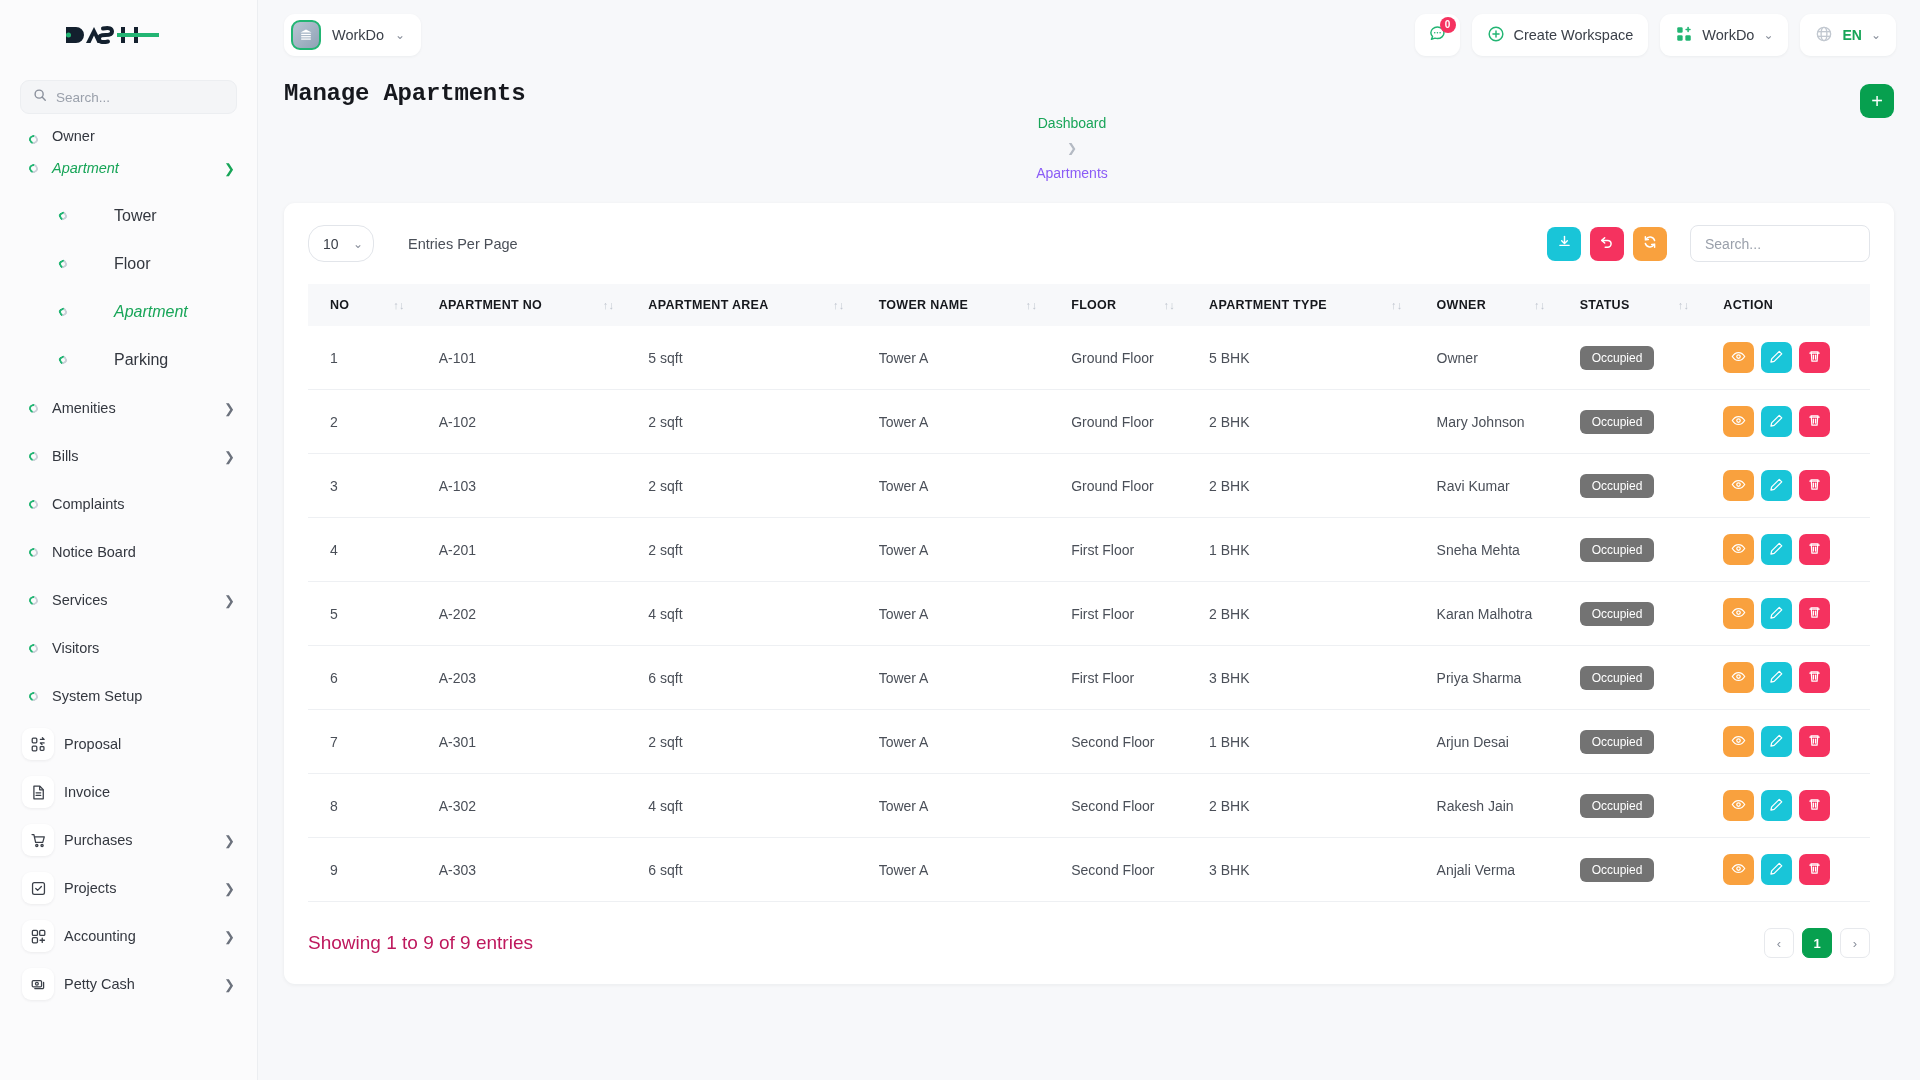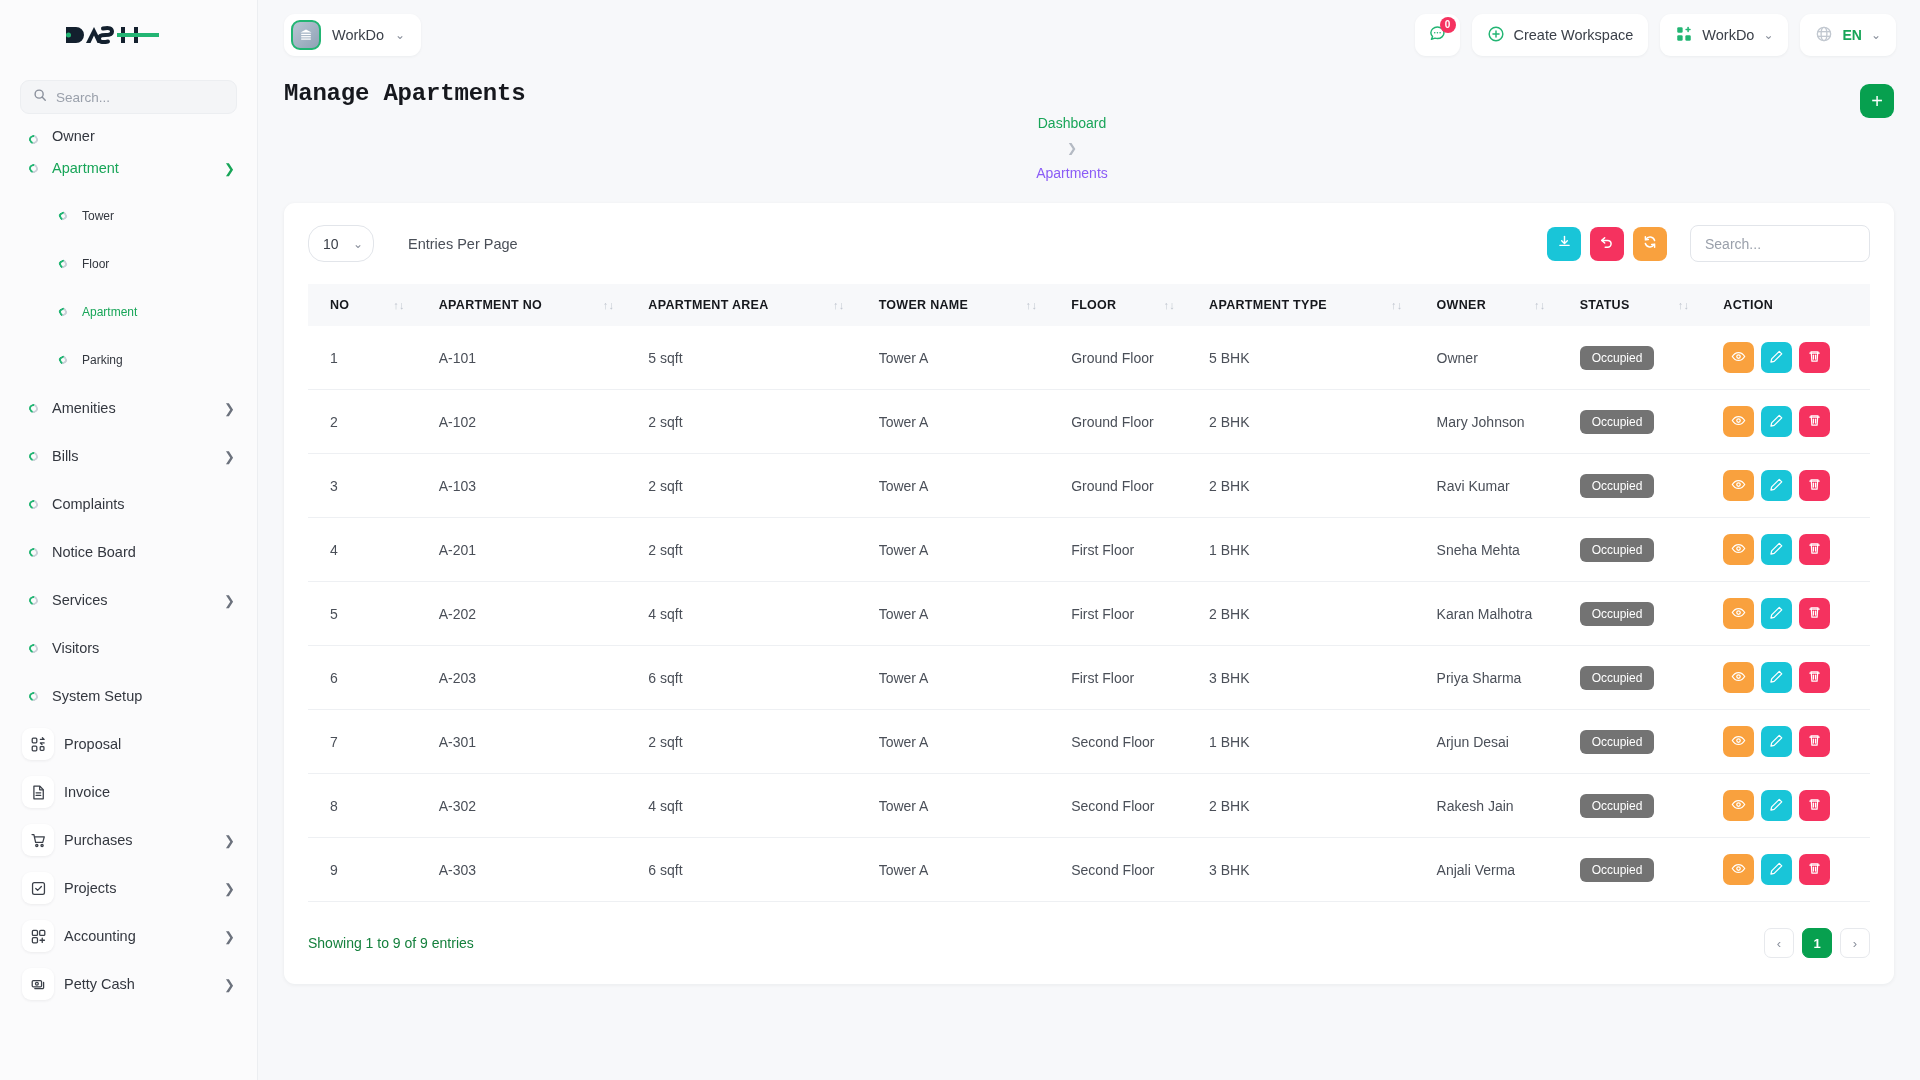--- a/index.html
+++ b/index.html
@@ -56,25 +56,25 @@
   }
   .nav-item .boxed-ic {
     width: 32px; height: 32px; flex: 0 0 32px;
     background: #ffffff; border-radius: 9px;
     display: flex; align-items: center; justify-content: center;
     box-shadow: 0 1px 3px rgba(25,30,40,.07);
     margin-right: 10px;
   }
   .nav-item .lbl { flex: 1; padding-left: 8px; white-space: nowrap; }
   .nav-item.boxed .lbl { padding-left: 0; }
-  .nav-item.active > .lbl { color: #18a558; }
+  .nav-item.active > .lbl { color: #18a558; font-style: italic; }
   .nav-item .chev { color: #6c727d; font-size: 13px; line-height: 1; }
   .nav-item.active .chev { color: #18a558; }
   .nav-item.sub { padding-left: 52px; }
-  .nav-item.sub .lbl { font-size: 12px; }
+  .nav-item.sub .lbl { font-size: 16px; margin-left: 32px; }
   .nav-item.sub.active .lbl { color: #18a558; }
 
   .ring {
     width: 9px; height: 9px; border-radius: 50%;
     border: 2px solid #22b573;
     border-right-color: #c9d0d8; border-bottom-color: #c9d0d8;
     transform: rotate(-30deg);
   }
   .ring.sm { width: 8px; height: 8px; }
 
@@ -206,21 +206,21 @@
     cursor: pointer;
   }
   .act-btn.view { background: #f9a13e; }
   .act-btn.edit { background: #19c5d8; }
   .act-btn.del  { background: #f5325f; }
 
   .card-foot {
     display: flex; align-items: center;
     margin-top: 26px;
   }
-  .showing { font-size: 14px; color: #15803d; }
+  .showing { font-size: 19px; color: #be185d; }
   .pager { margin-left: auto; display: flex; gap: 8px; }
   .pg {
     min-width: 30px; height: 30px; border-radius: 7px;
     border: 1px solid #e7e9ed; background: #fff;
     display: flex; align-items: center; justify-content: center;
     font-size: 13px; color: #8a909c; cursor: pointer; padding: 0 9px;
   }
   .pg.active { background: #07a04f; border-color: #07a04f; color: #fff; font-weight: 600; }
 </style>
 </head>

